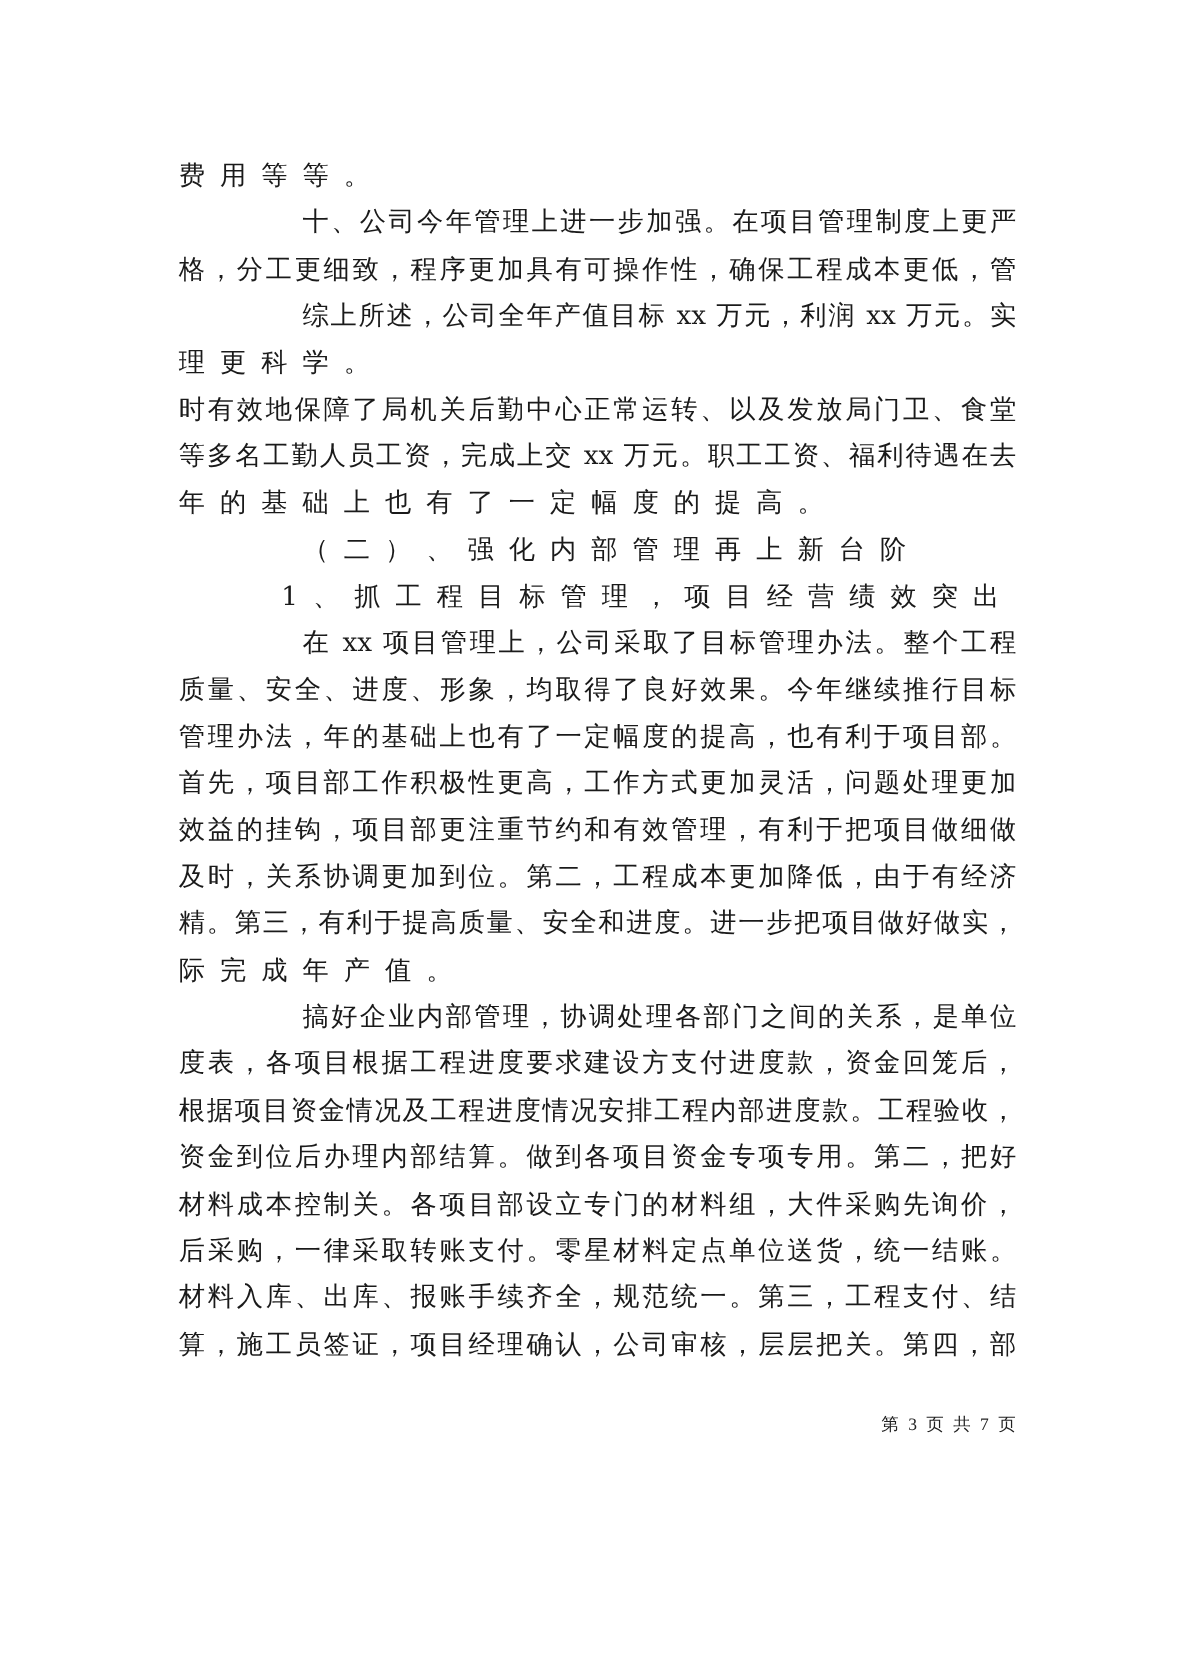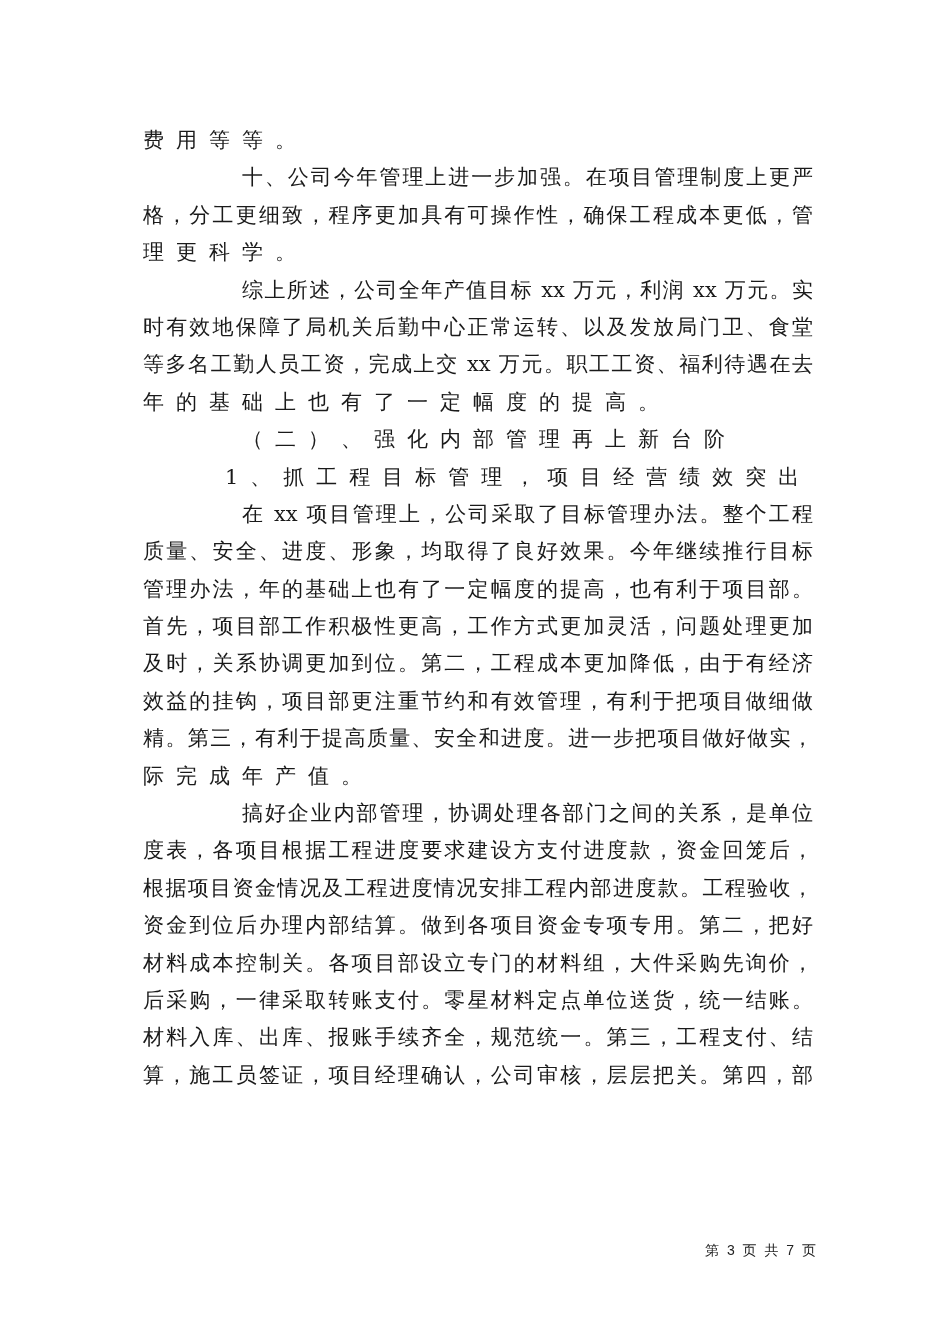--- a/index.html
+++ b/index.html
@@ -33,47 +33,47 @@
     text-align: justify;
     text-align-last: justify;
     letter-spacing: 0;
   }
   .indent { padding-left: 99px; }
   .indent-head { padding-left: 99px; }
   .indent-sub { padding-left: 82px; }
   .footer {
     position: absolute;
     left: 705px;
-    top: 1242px;
-    font-family: Liberation Sans, sans-serif;
+    top: 1131px;
+    font-family: Liberation Serif, serif;
     font-size: 14px;
     letter-spacing: 2px;
     color: #222;
   }
 </style>
 </head>
 <body>
 
 <div class="page">
   <div class="line">费用等等。</div>
   <div class="line justify indent">十、公司今年管理上进一步加强。在项目管理制度上更严</div>
   <div class="line justify">格，分工更细致，程序更加具有可操作性，确保工程成本更低，管</div>
+  <div class="line justify indent">综上所述，公司全年产值目标 xx 万元，利润 xx 万元。实</div>
   <div class="line">理更科学。</div>
-  <div class="line justify indent">综上所述，公司全年产值目标 xx 万元，利润 xx 万元。实</div>
   <div class="line justify">时有效地保障了局机关后勤中心正常运转、以及发放局门卫、食堂</div>
   <div class="line justify">等多名工勤人员工资，完成上交 xx 万元。职工工资、福利待遇在去</div>
   <div class="line">年的基础上也有了一定幅度的提高。</div>
   <div class="line indent-head">（二）、强化内部管理再上新台阶</div>
   <div class="line indent-sub">1、抓工程目标管理，项目经营绩效突出</div>
   <div class="line justify indent">在 xx 项目管理上，公司采取了目标管理办法。整个工程</div>
   <div class="line justify">质量、安全、进度、形象，均取得了良好效果。今年继续推行目标</div>
   <div class="line justify">管理办法，年的基础上也有了一定幅度的提高，也有利于项目部。</div>
   <div class="line justify">首先，项目部工作积极性更高，工作方式更加灵活，问题处理更加</div>
+  <div class="line justify">效益的挂钩，项目部更注重节约和有效管理，有利于把项目做细做</div>
   <div class="line justify">及时，关系协调更加到位。第二，工程成本更加降低，由于有经济</div>
-  <div class="line justify">效益的挂钩，项目部更注重节约和有效管理，有利于把项目做细做</div>
   <div class="line justify">精。第三，有利于提高质量、安全和进度。进一步把项目做好做实，</div>
   <div class="line">际完成年产值。</div>
   <div class="line justify indent">搞好企业内部管理，协调处理各部门之间的关系，是单位</div>
   <div class="line justify">度表，各项目根据工程进度要求建设方支付进度款，资金回笼后，</div>
   <div class="line justify">根据项目资金情况及工程进度情况安排工程内部进度款。工程验收，</div>
   <div class="line justify">资金到位后办理内部结算。做到各项目资金专项专用。第二，把好</div>
   <div class="line justify">材料成本控制关。各项目部设立专门的材料组，大件采购先询价，</div>
   <div class="line justify">后采购，一律采取转账支付。零星材料定点单位送货，统一结账。</div>
   <div class="line justify">材料入库、出库、报账手续齐全，规范统一。第三，工程支付、结</div>
   <div class="line justify">算，施工员签证，项目经理确认，公司审核，层层把关。第四，部</div>

